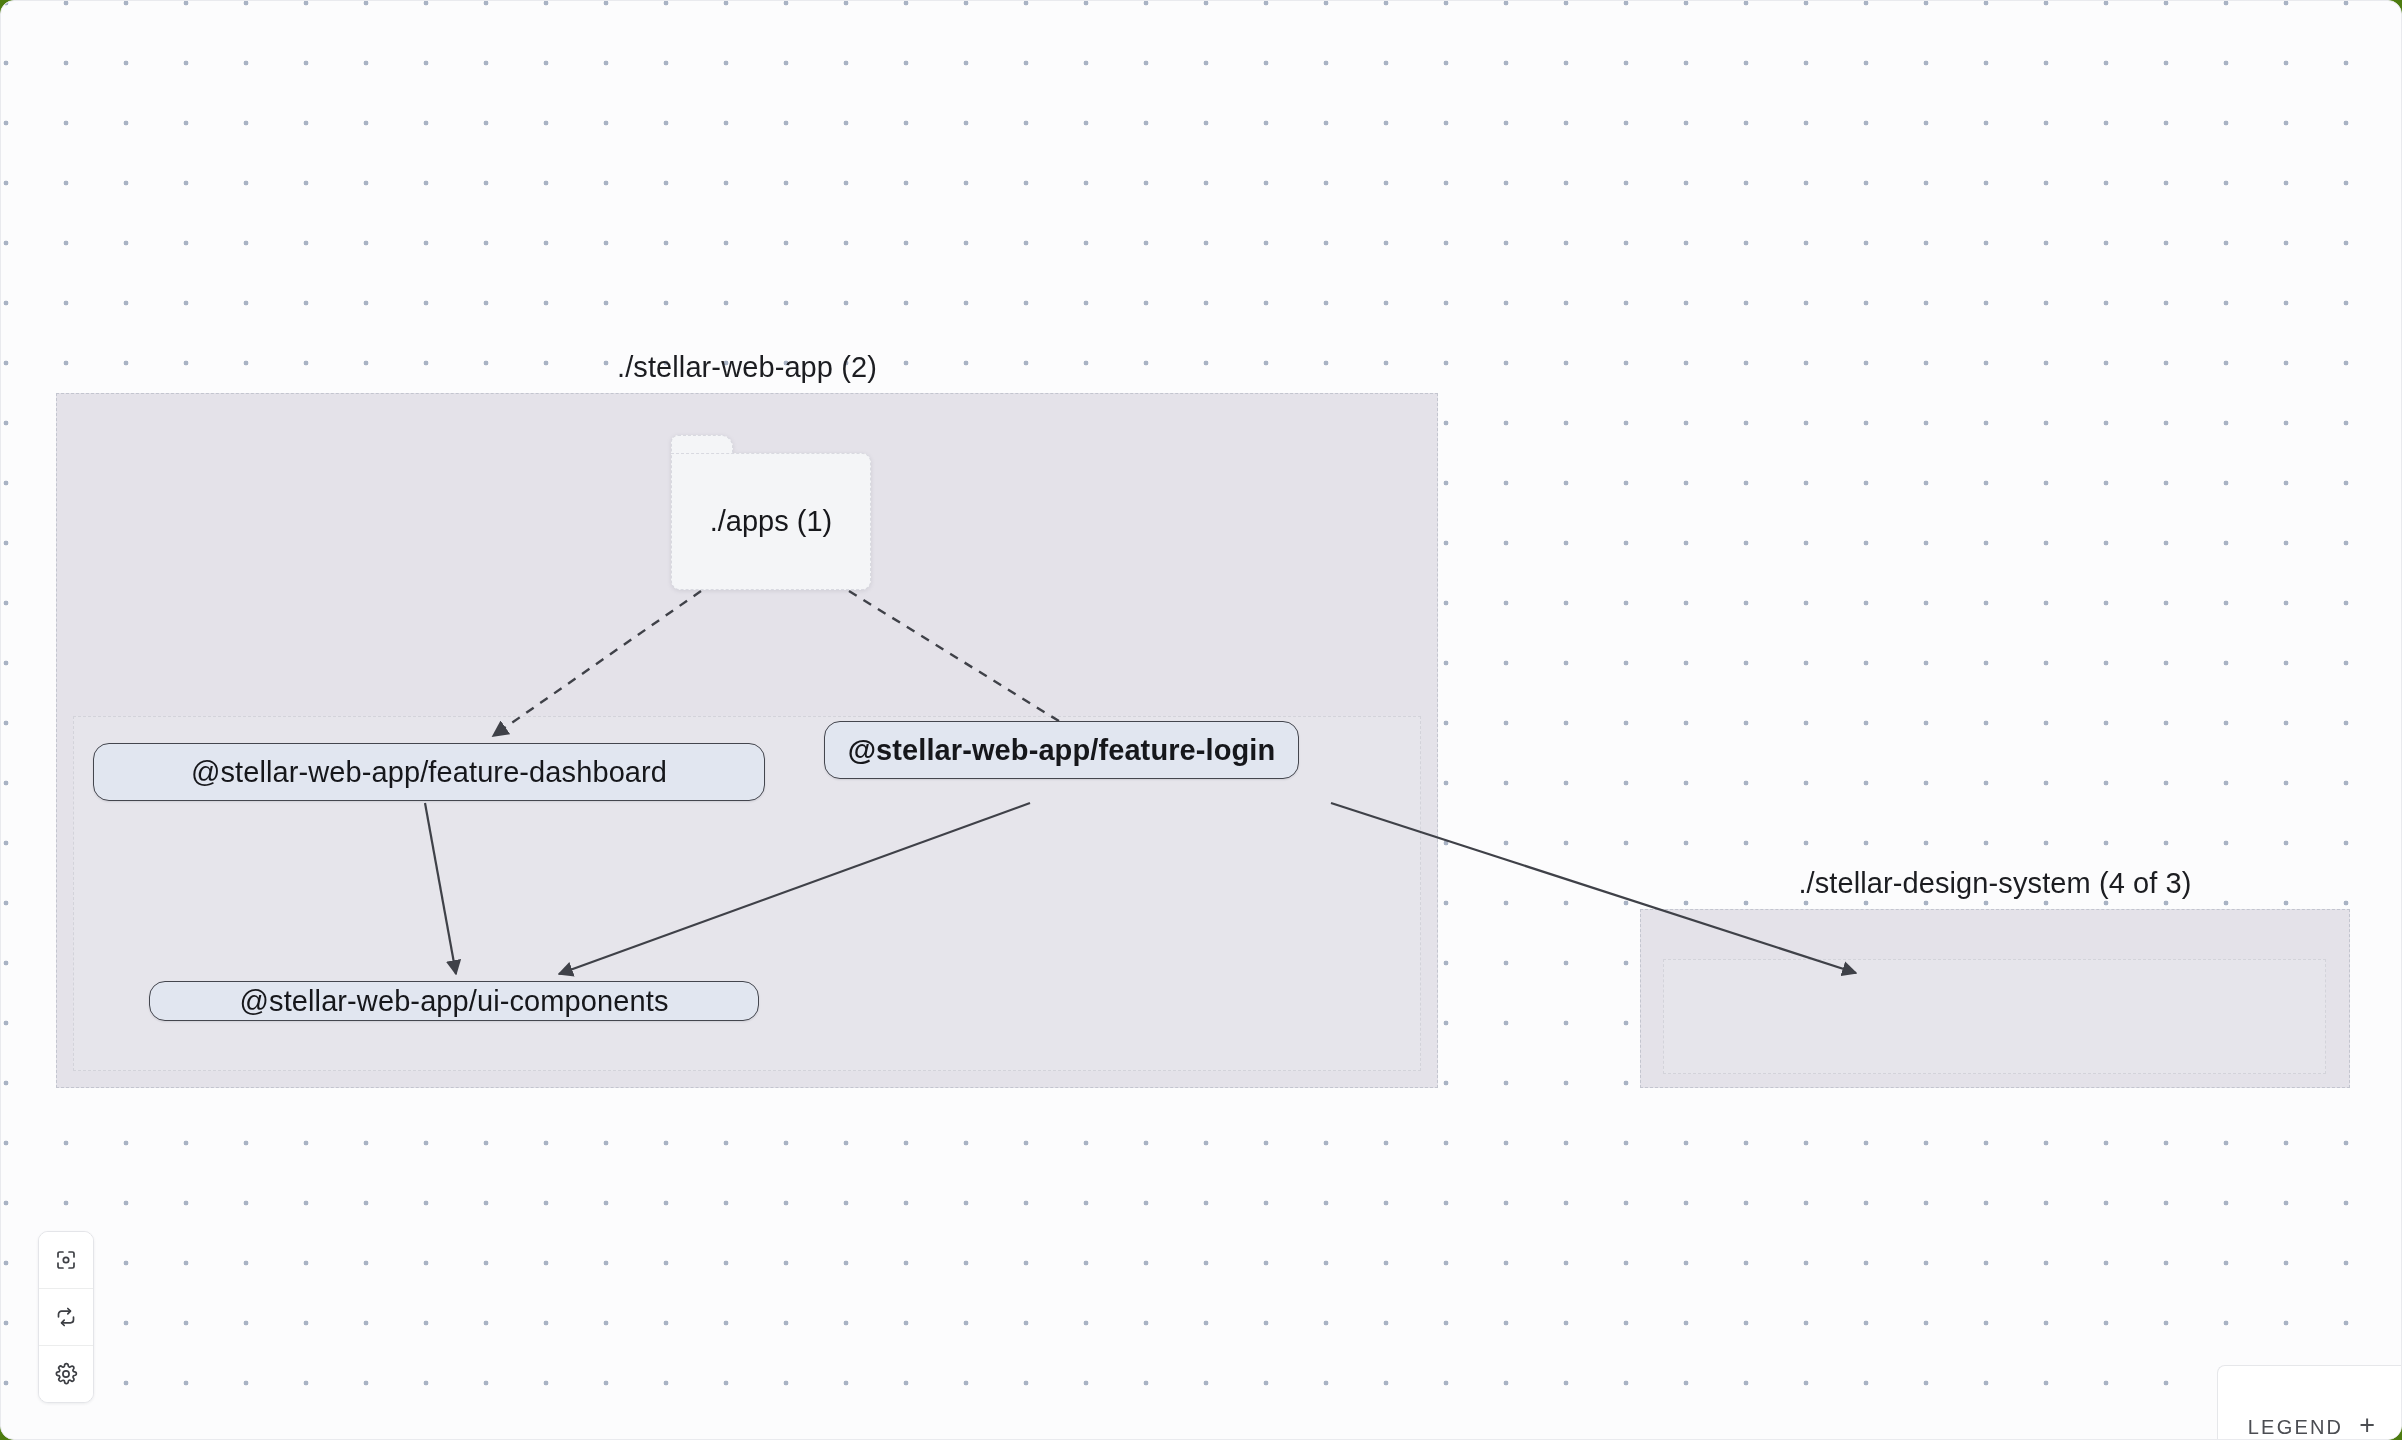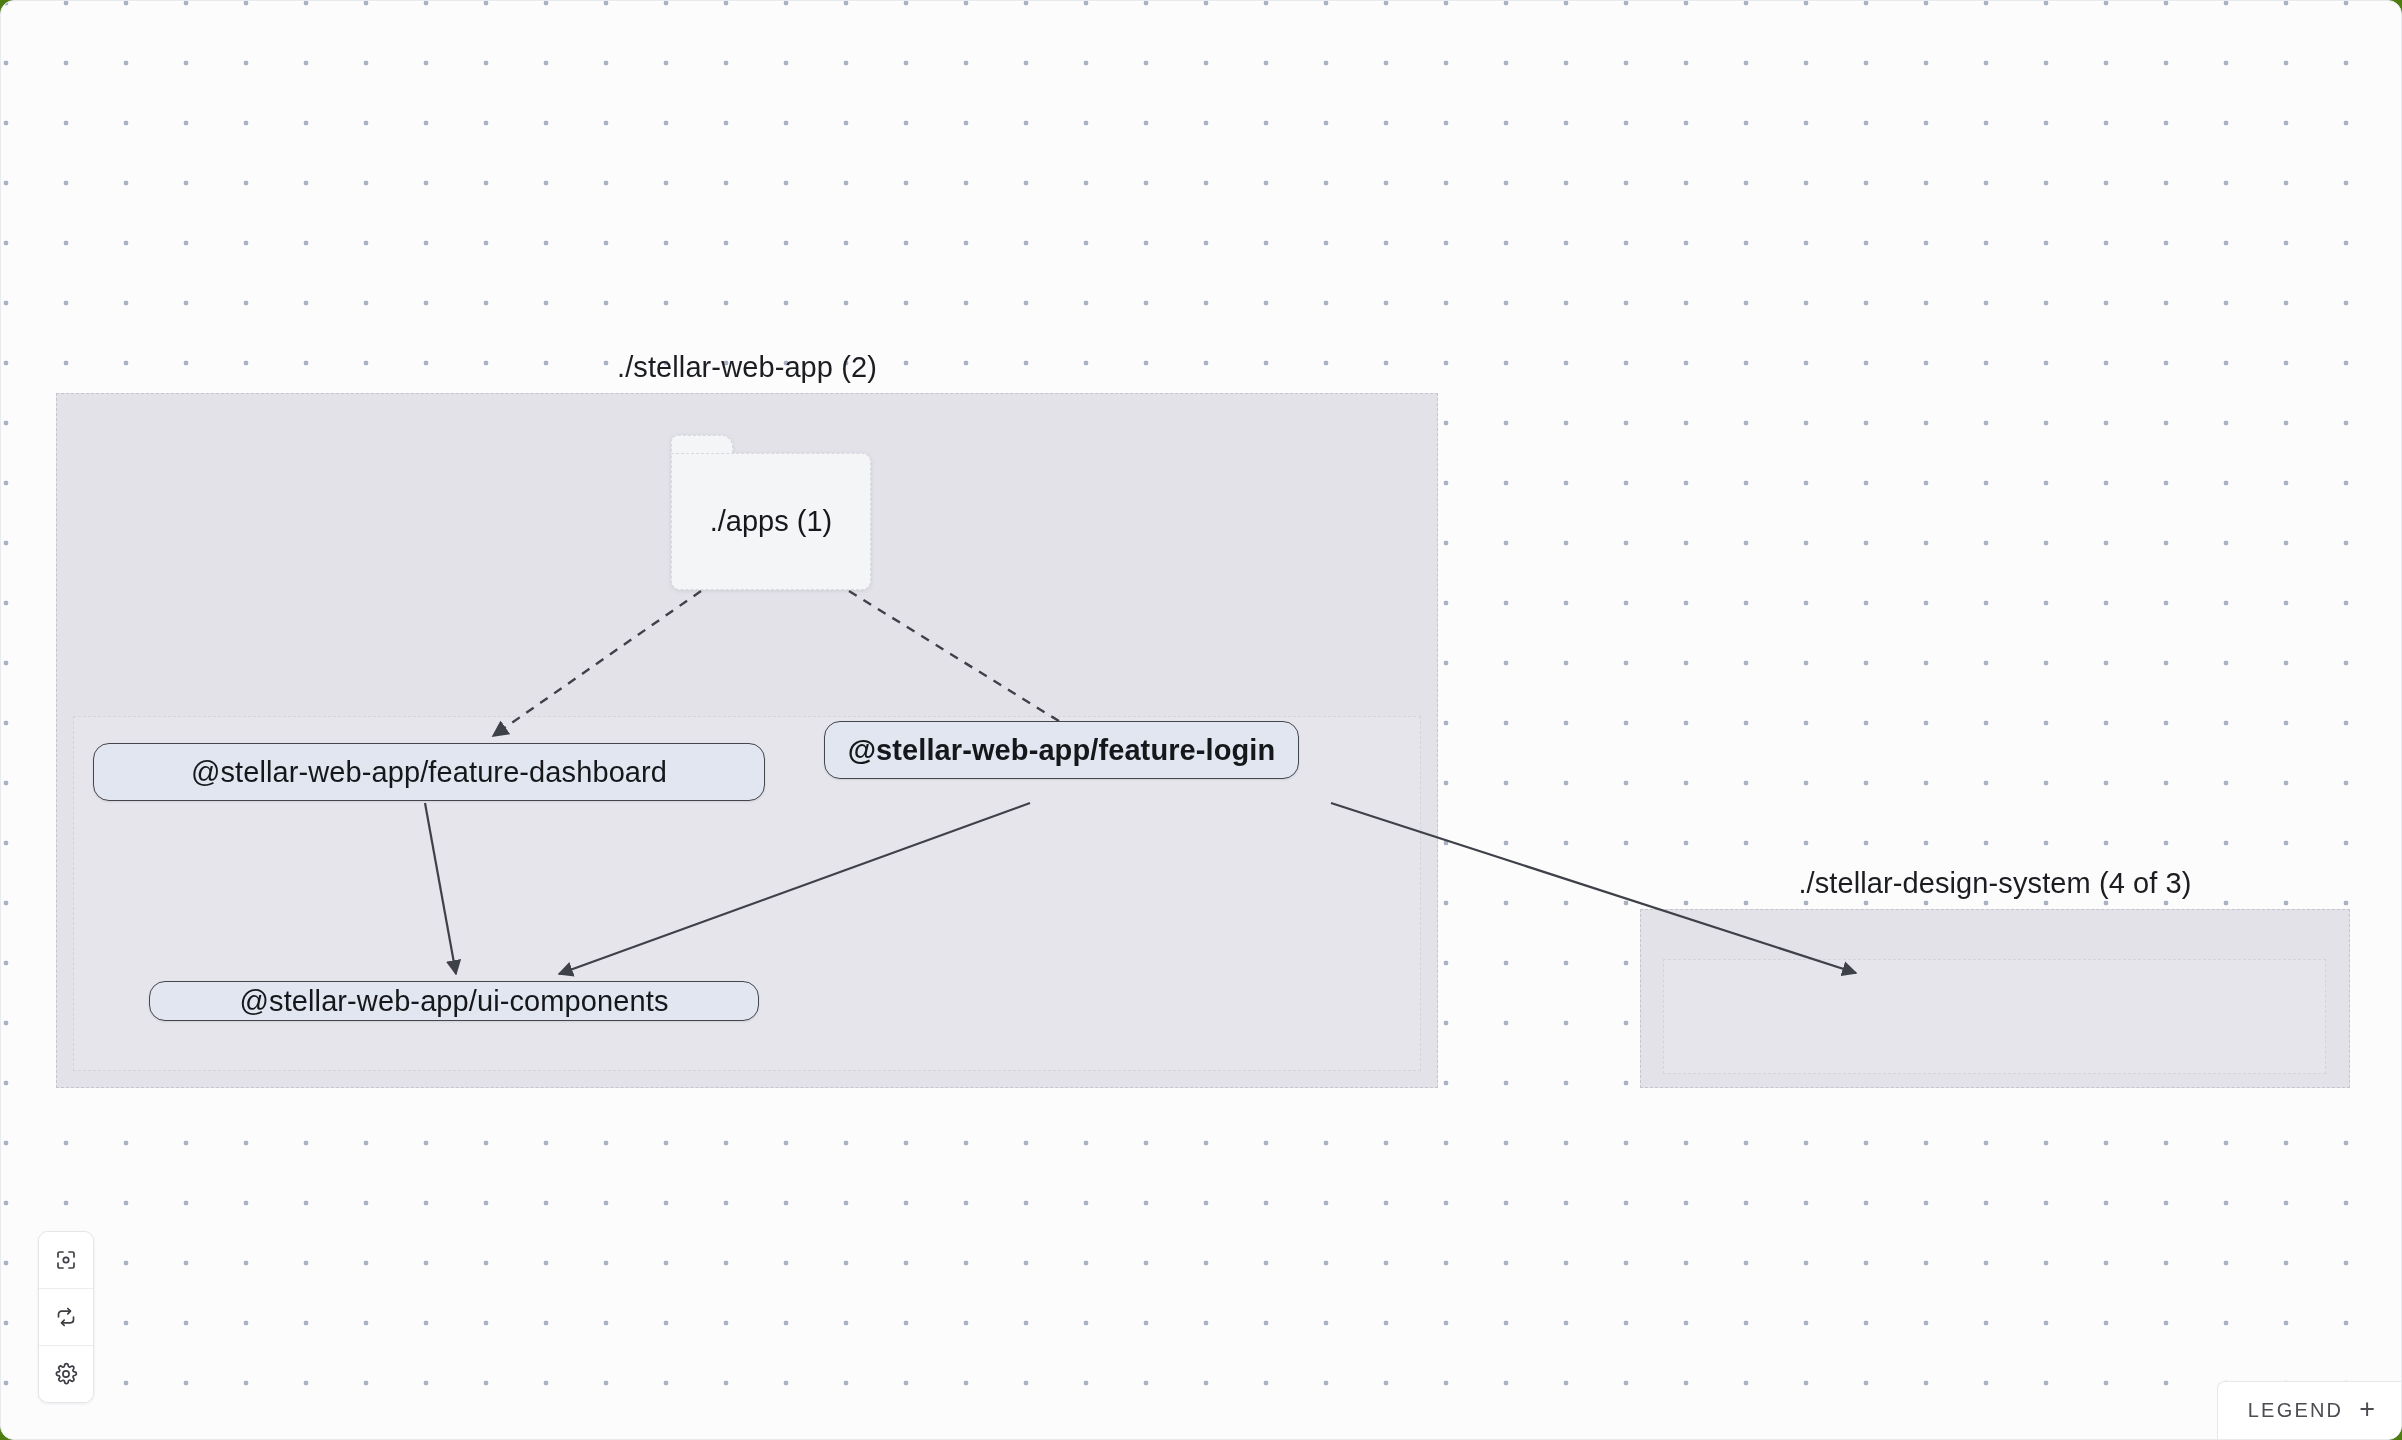--- a/index.html
+++ b/index.html
@@ -160,23 +160,23 @@
   }
   .tool-btn:last-child { border-bottom: none; }
   .tool-btn svg { display: block; }
 
   
   .legend {
     position: absolute;
     right: 0;
     bottom: 0;
     height: 57px;
-    padding: 0 26px 0 30px;
-    display: flex;
-    align-items: center;
+    padding: 16px 26px 0 30px;
+    display: flex;
+    align-items: flex-end;
     gap: 16px;
     background: #ffffff;
     border-top: 1px solid #e6e7ea;
     border-left: 1px solid #e6e7ea;
     border-radius: 8px 0 0 0;
     cursor: pointer;
     z-index: 40;
   }
   .legend-label {
     font-size: 20px;

